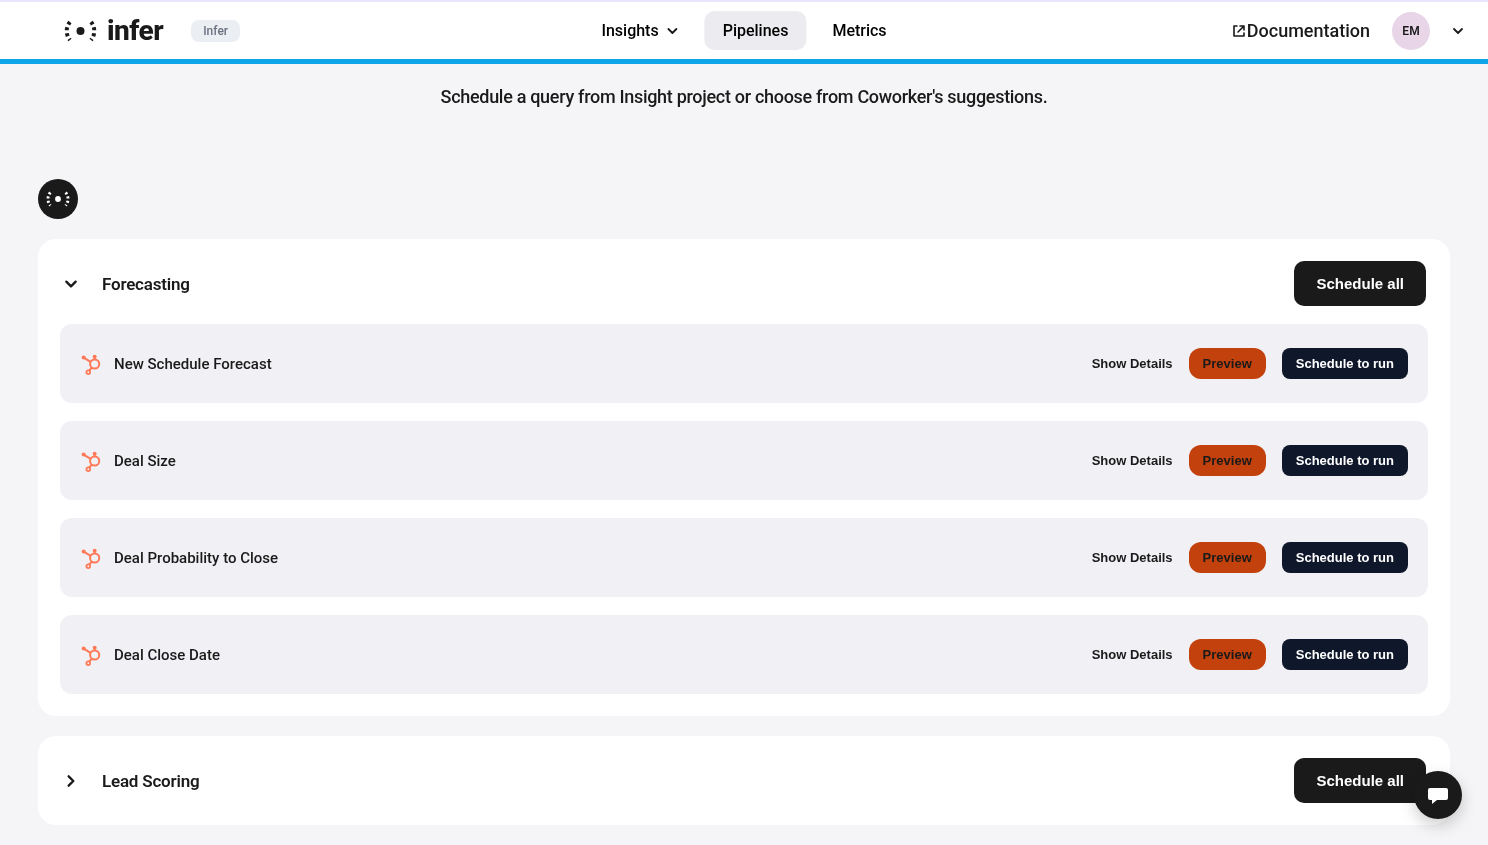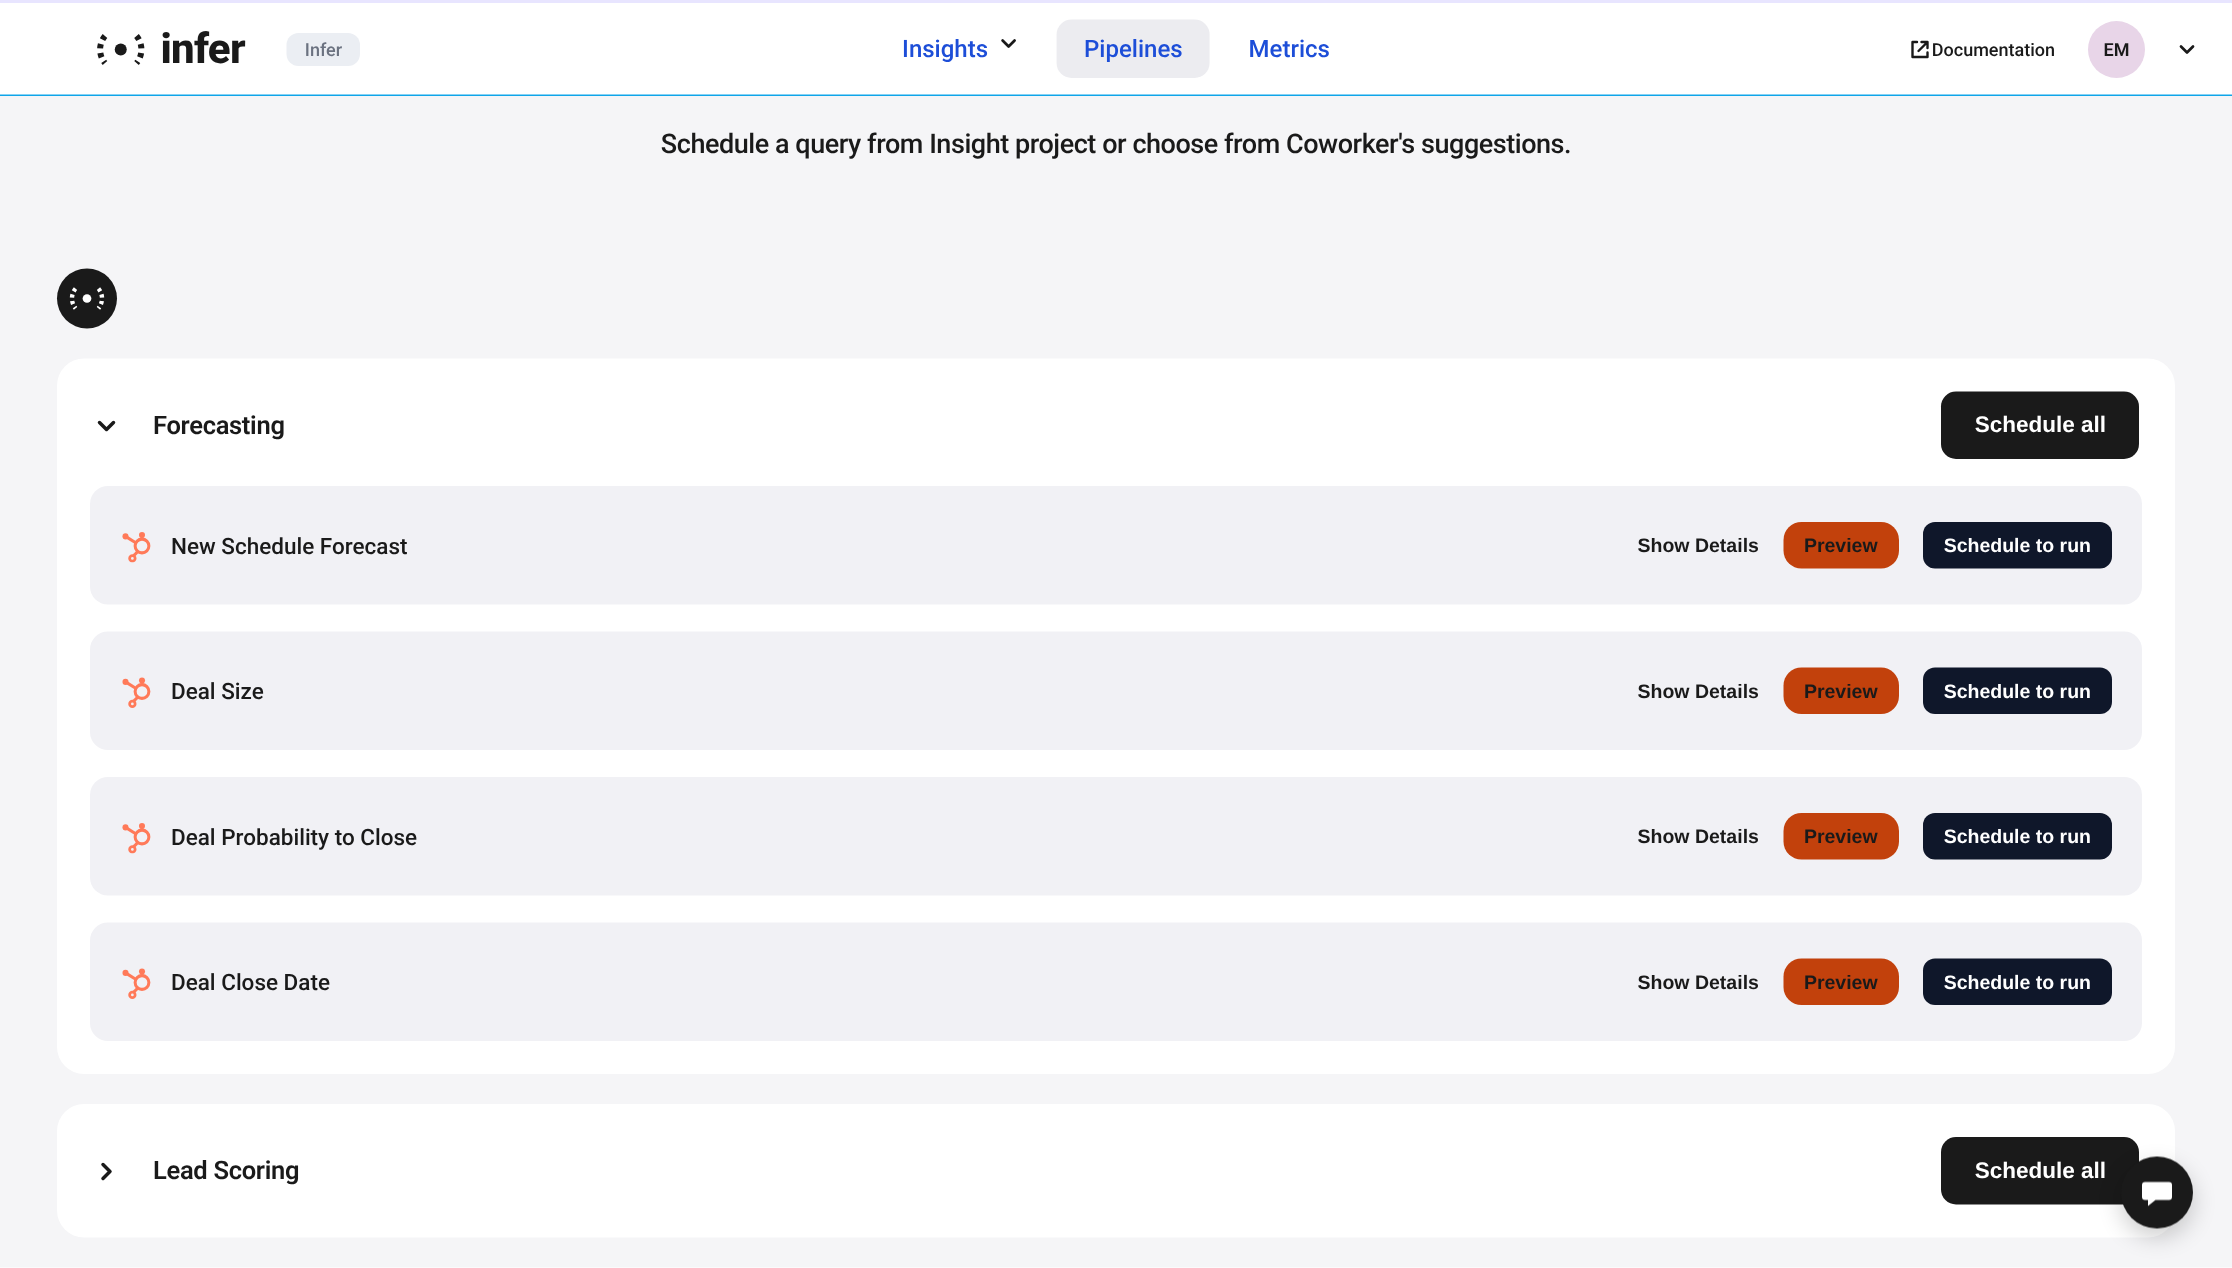--- a/index.html
+++ b/index.html
@@ -11,21 +11,21 @@
       font-family: -apple-system, BlinkMacSystemFont, "Segoe UI", Roboto, Helvetica, Arial, sans-serif;
       background: #f5f5f7;
       color: #1a1a1a;
       width: 1488px;
       min-height: 845px;
     }
     
     .header {
       height: 64px;
       background: #fff;
-      border-bottom: 1px solid #0ea5e9;
+      border-bottom: 5px solid #0ea5e9;
       border-top: 2px solid #e8e5ff;
       display: flex;
       align-items: center;
       padding: 0 24px 0 64px;
       position: relative;
     }
     .logo-group {
       display: flex;
       align-items: center;
       gap: 10px;
@@ -51,46 +51,47 @@
     .nav {
       position: absolute;
       left: 50%;
       transform: translateX(-50%);
       display: flex;
       align-items: center;
       gap: 8px;
     }
     .nav-item {
       display: flex;
+      align-items: center;
       gap: 8px;
       padding: 10px 18px;
       font-size: 16px;
       font-weight: 500;
-      color: #1d4ed8;
+      color: #000000;
       border-radius: 10px;
       cursor: pointer;
     }
     .nav-item.active {
       background: #ececf0;
     }
     .chev {
       width: 12px;
       height: 12px;
     }
     .header-right {
       margin-left: auto;
       display: flex;
       align-items: center;
       gap: 22px;
     }
     .doc-link {
       display: flex;
       align-items: center;
       gap: 0;
-      font-size: 12px;
+      font-size: 18px;
       font-weight: 500;
       color: #1a1a1a;
     }
     .avatar {
       width: 38px;
       height: 38px;
       border-radius: 50%;
       background: #e8d5e8;
       color: #1a1a1a;
       display: flex;

